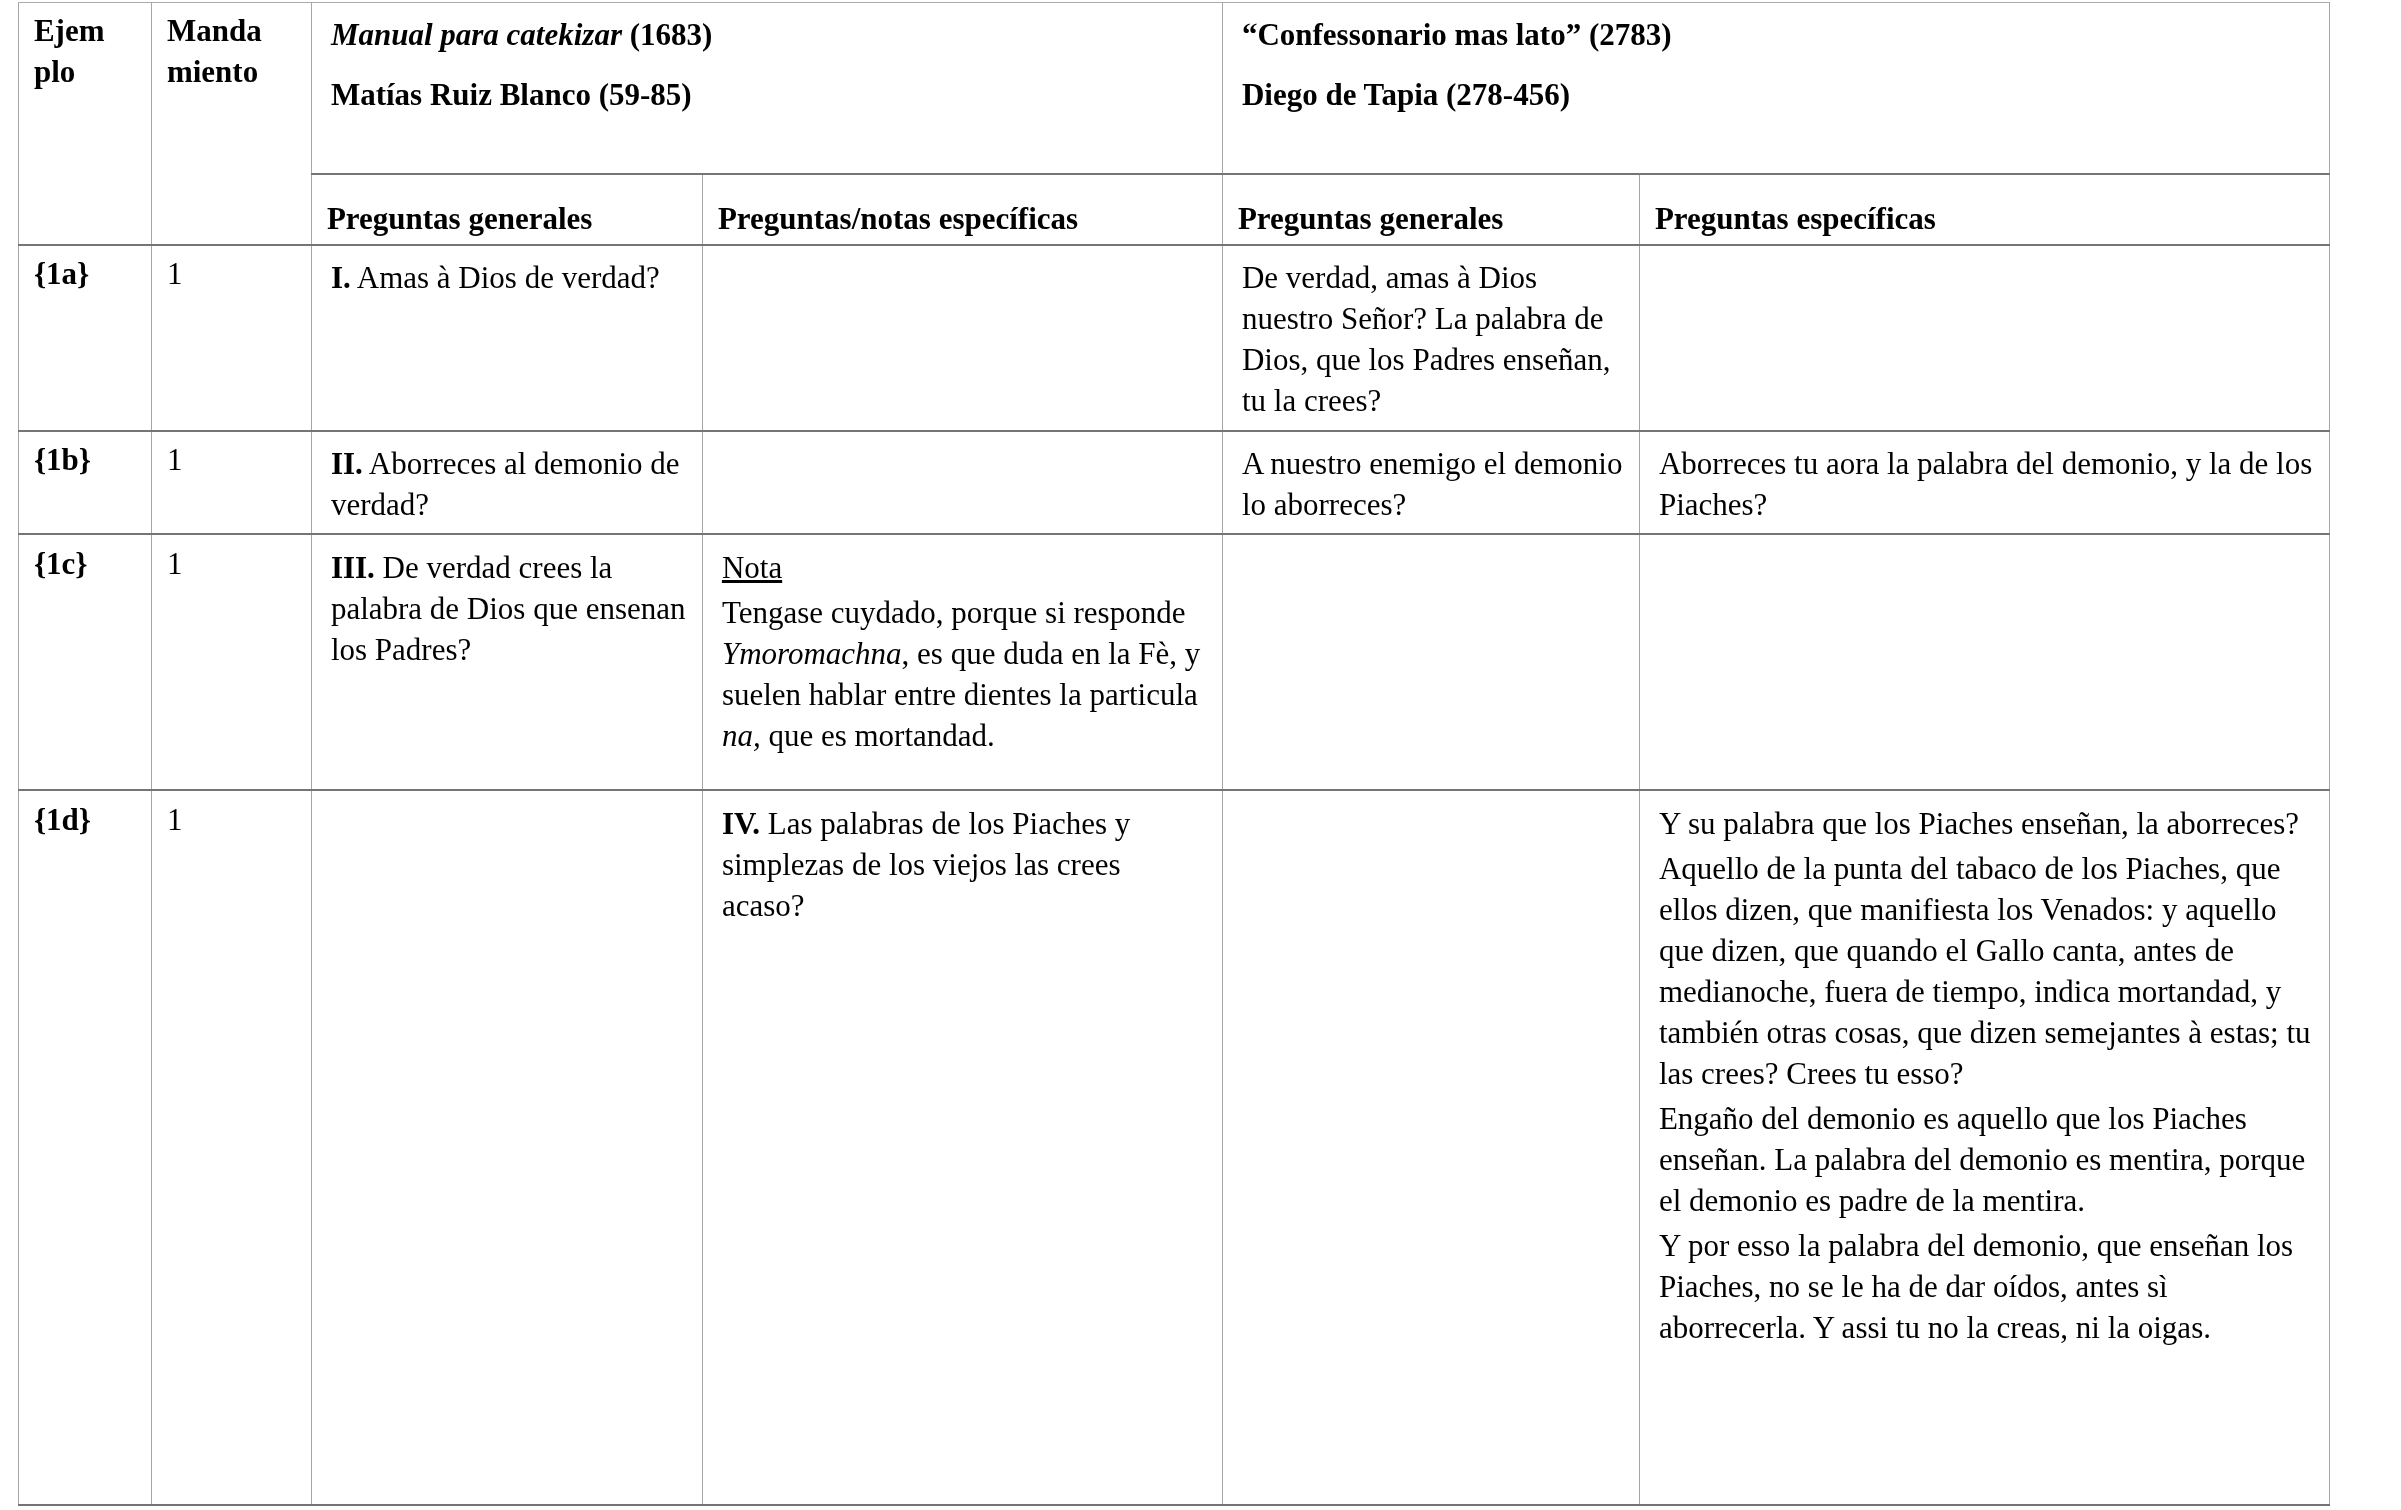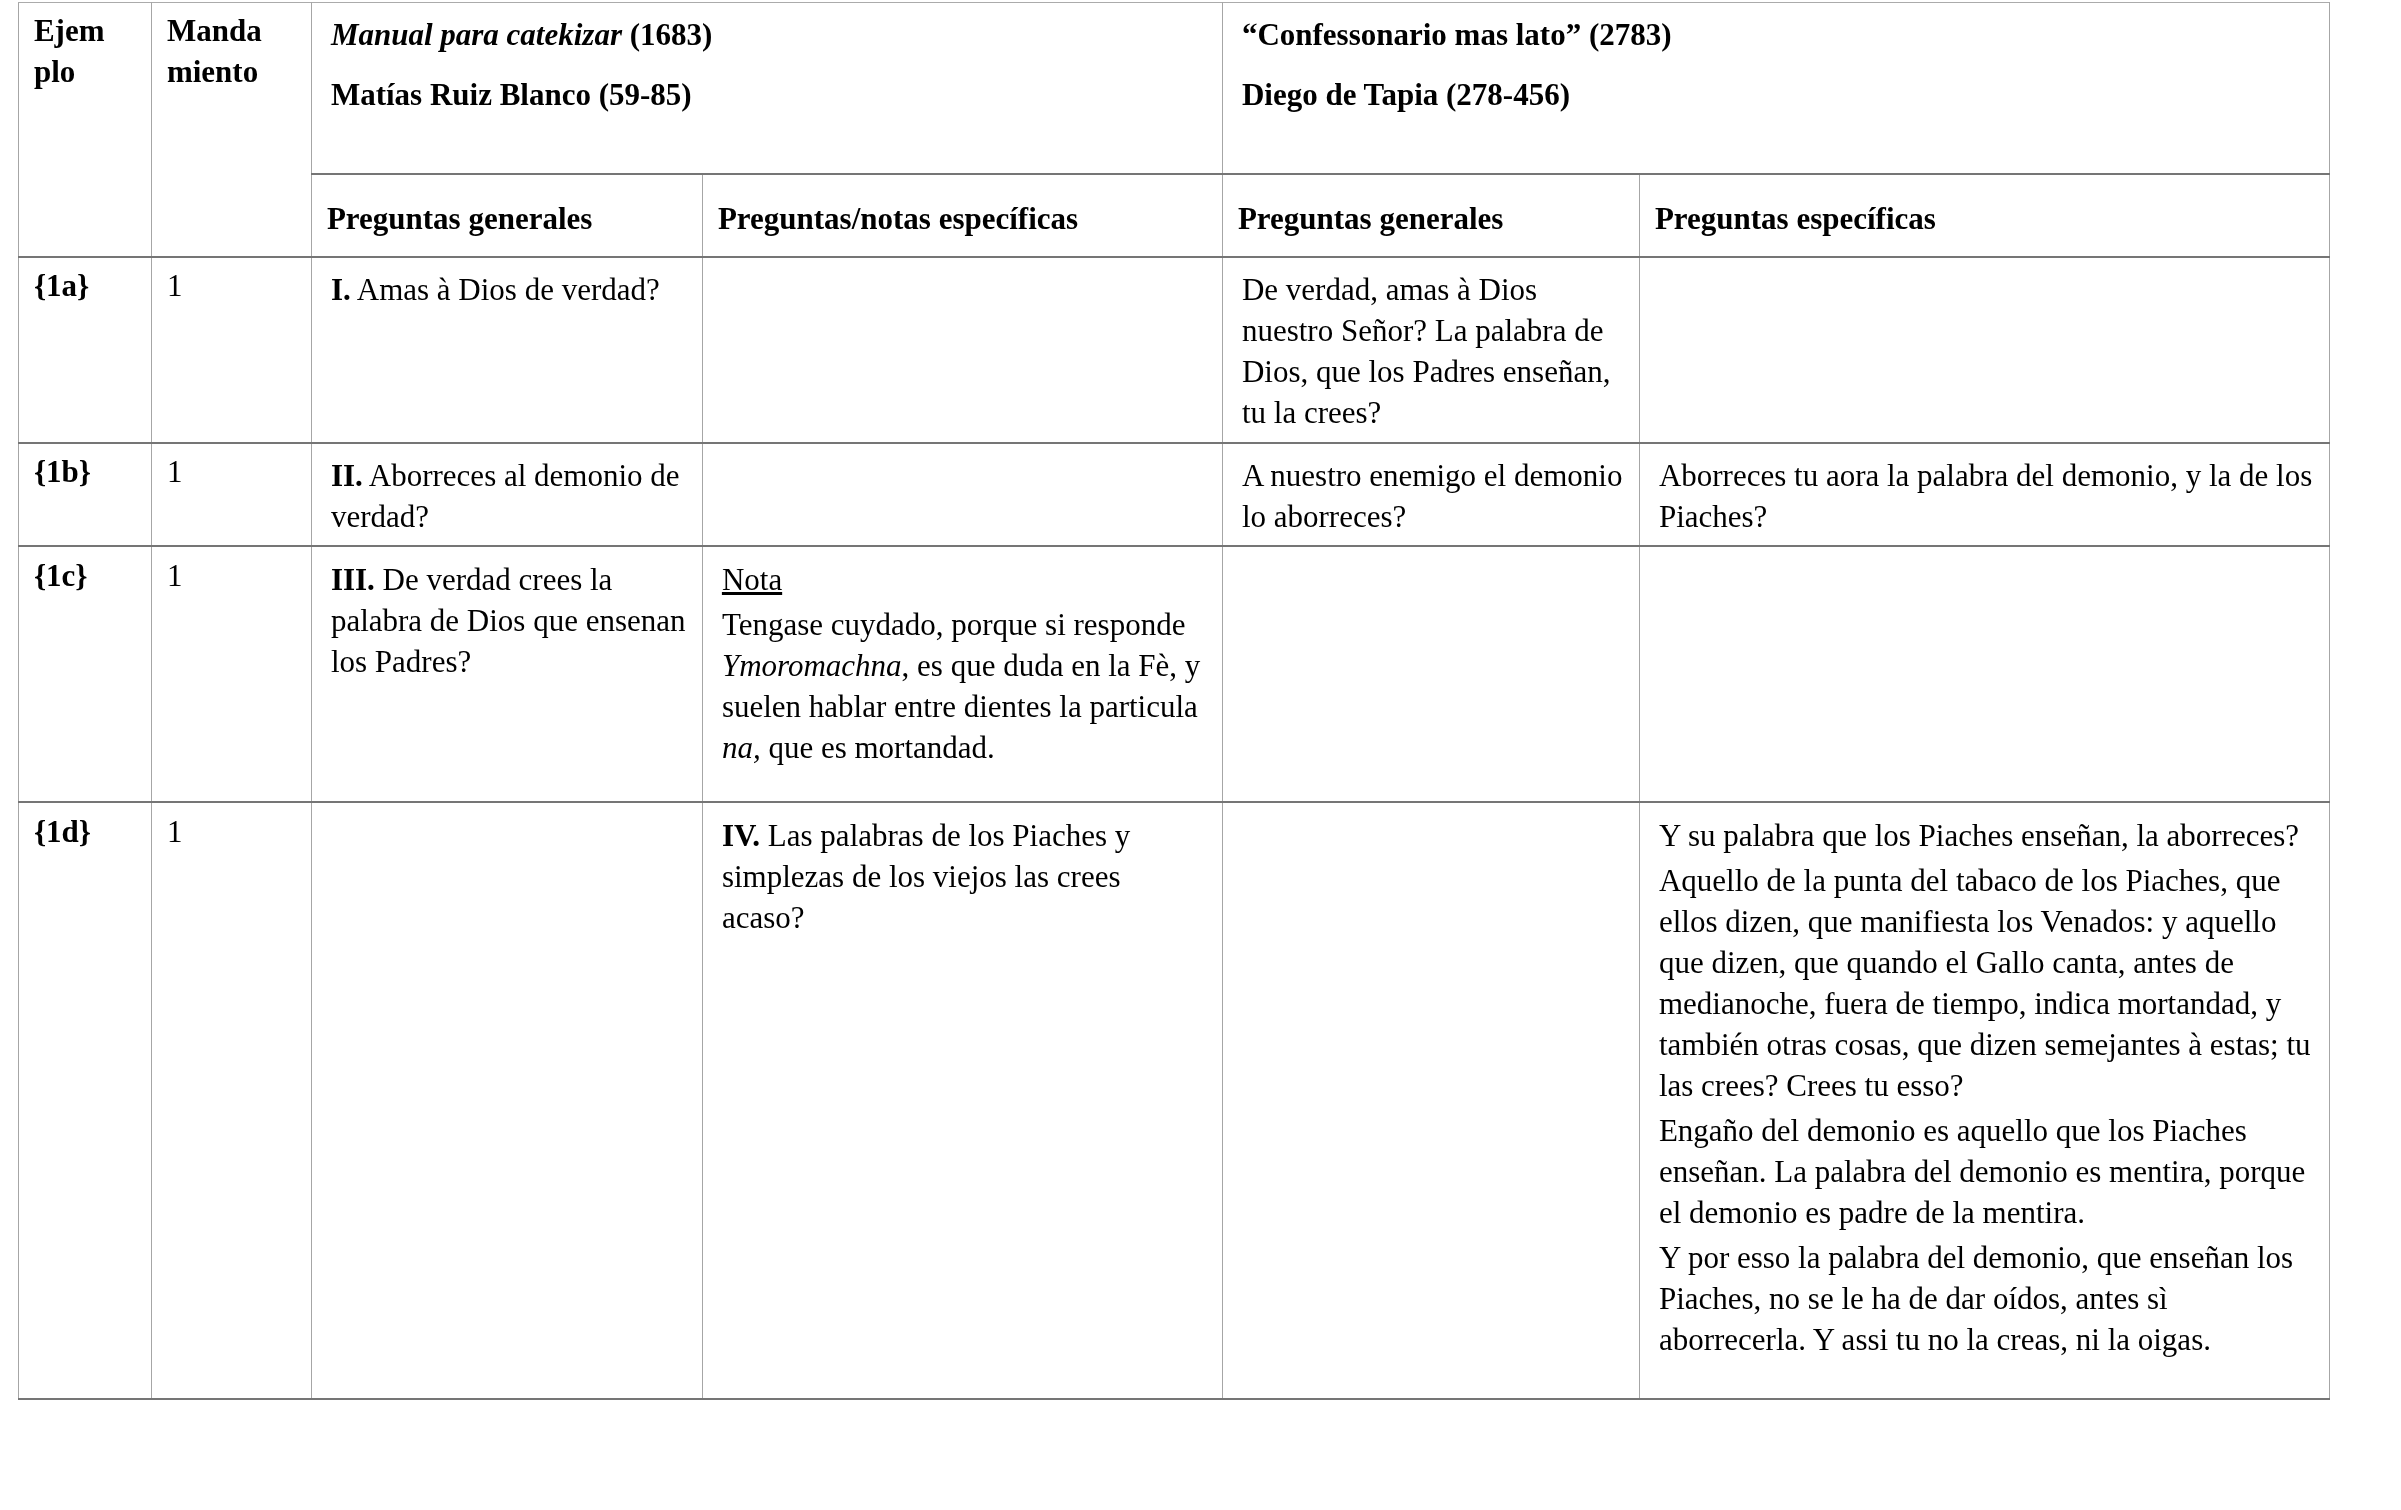--- a/index.html
+++ b/index.html
@@ -21,25 +21,25 @@
     border-right:1.5px solid #a6a6a6;
     border-top:2.9px solid #757575;
     border-bottom:2.9px solid #757575;
     vertical-align:top;text-align:left;
     padding:7.3px 11.7px 4.4px 14.6px;
     font-weight:normal;
     overflow:hidden;
   }
   tr.r-title>th{border-top:1.5px solid #ababab;}
   tr.r-title{height:172px}
-  tr.r-sub{height:83px}
+  tr.r-sub{height:71px}
   tr.r-1a{height:161px}
   tr.r-1b{height:83px}
   tr.r-1c{height:256px}
-  tr.r-1d{height:597px}
+  tr.r-1d{height:715px}
   th{font-weight:bold;}
   .wrap{white-space:pre-line;}
   tr.r-sub th{padding-top:23.4px;}
   td.c-ej{font-weight:bold;}
   .para{margin:4px;}
   .author{margin-top:19px;}
   .b{font-weight:bold;}
   .i{font-style:italic;}
   .u{text-decoration:underline;}
 </style>

